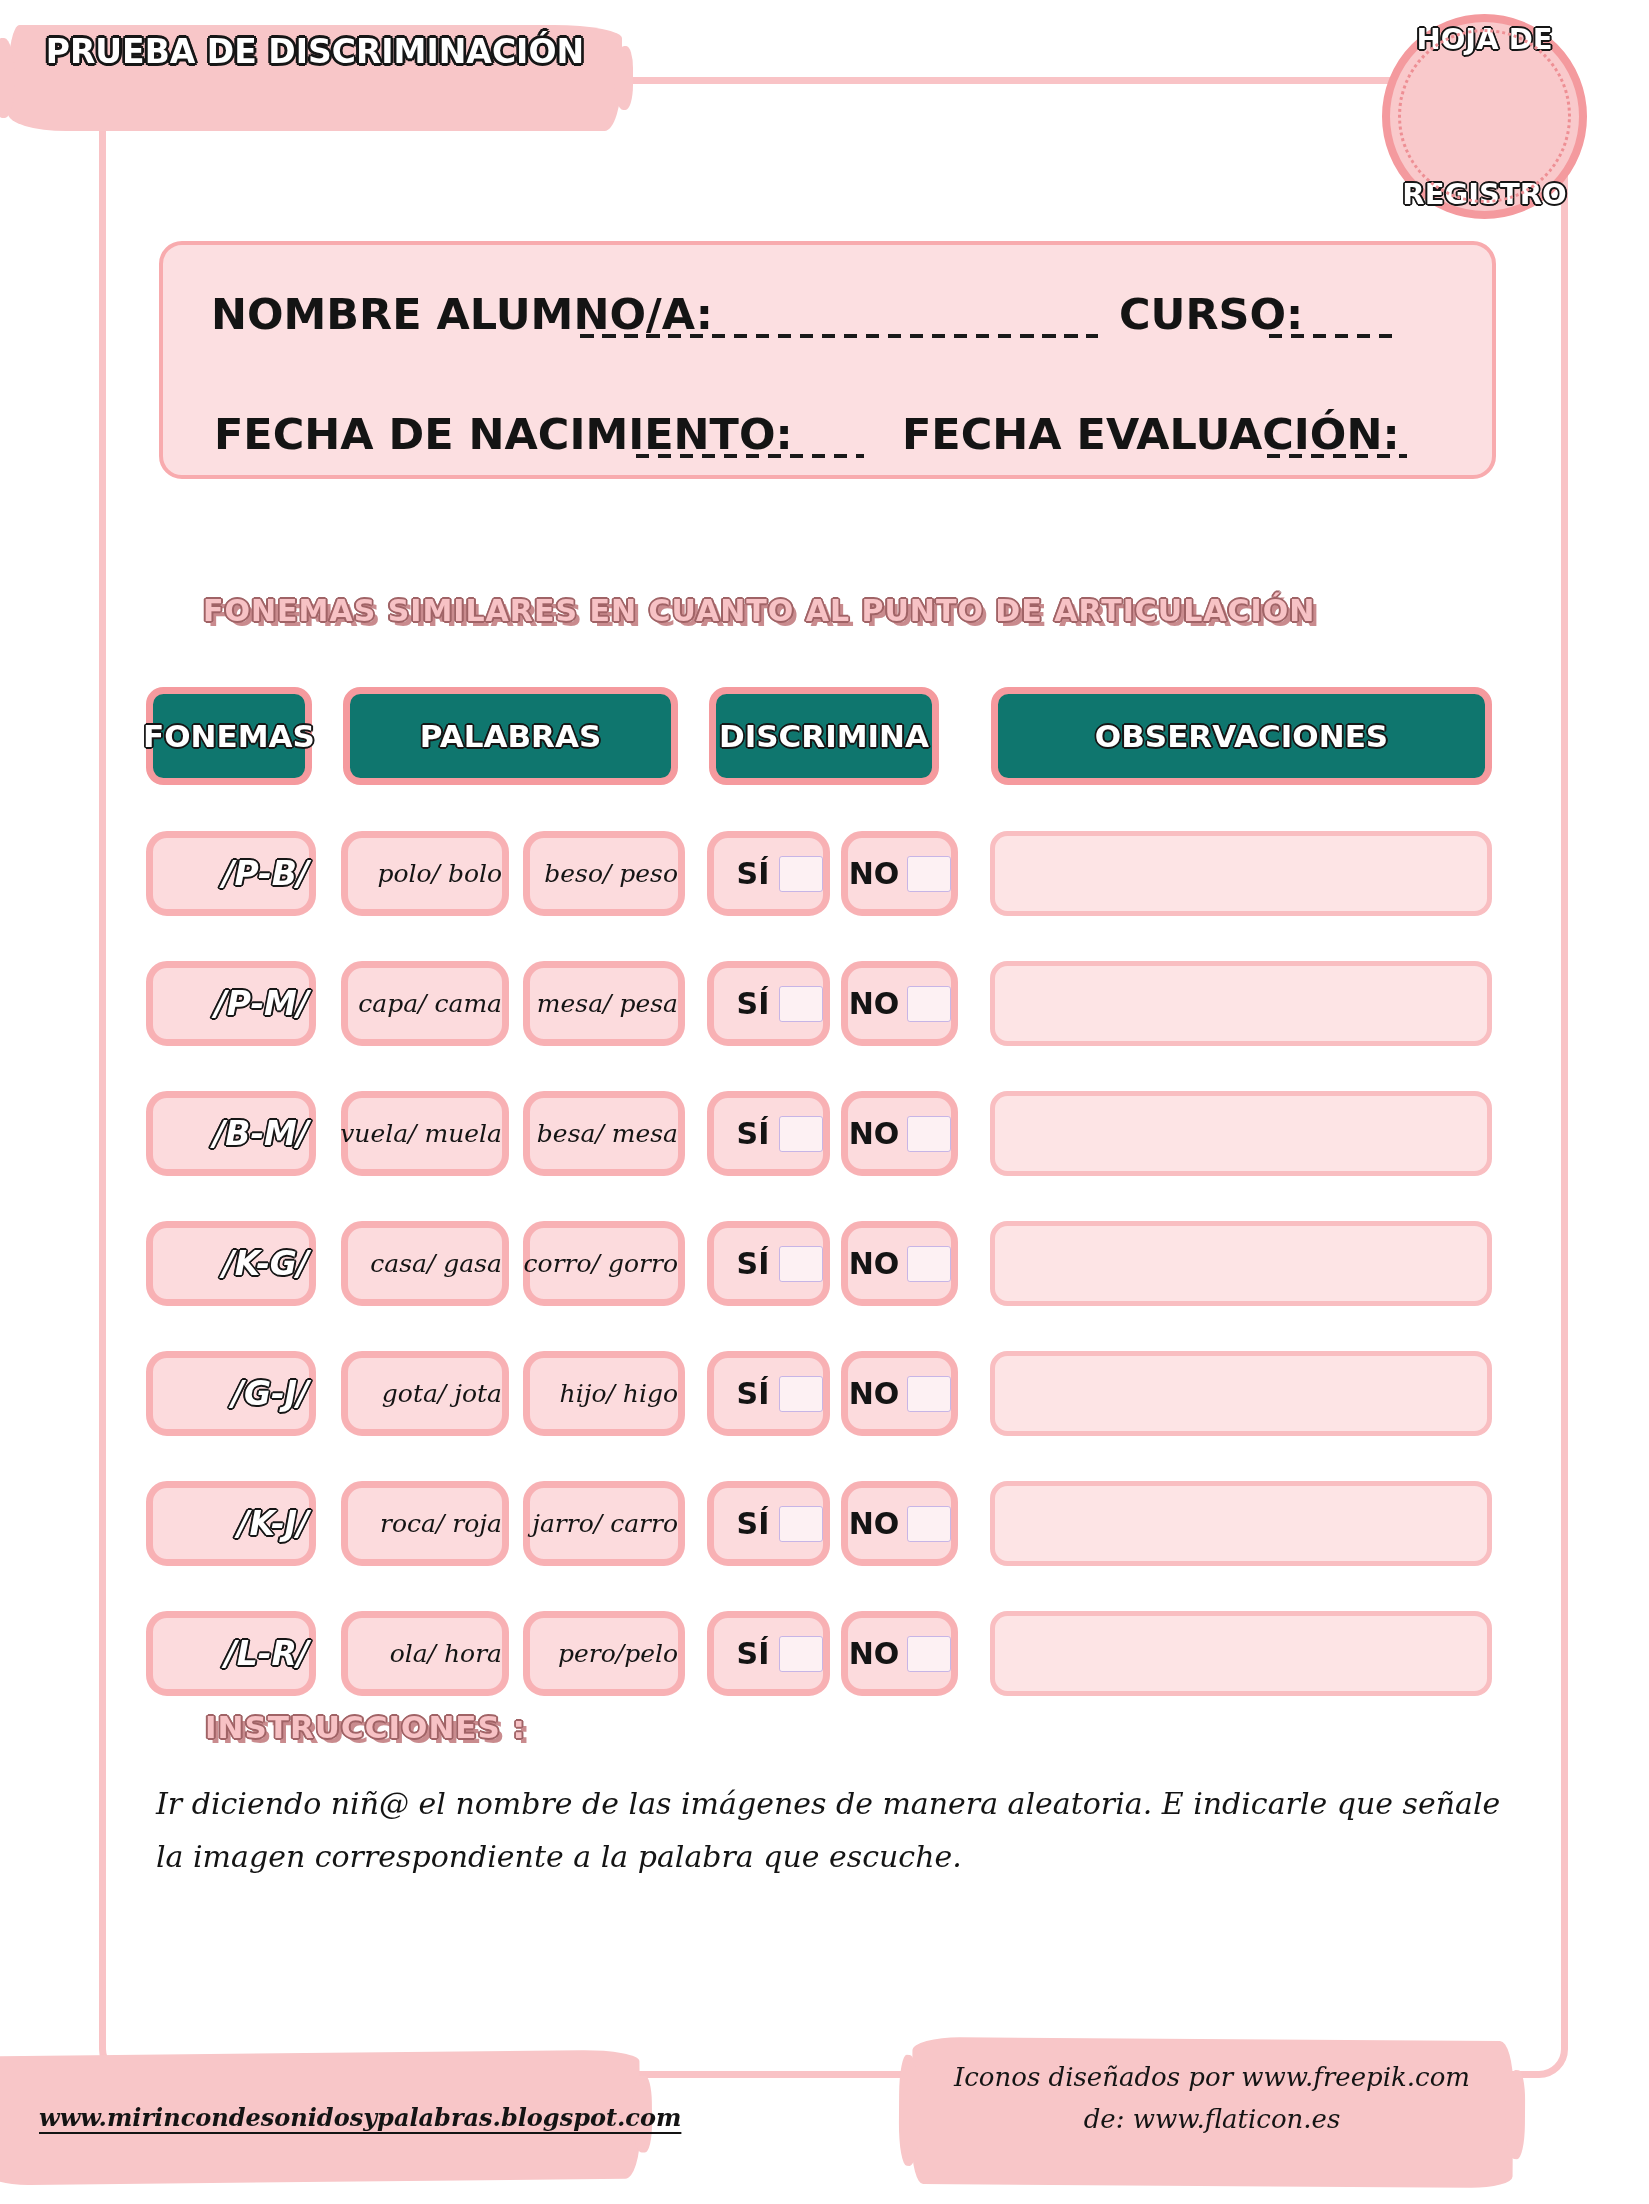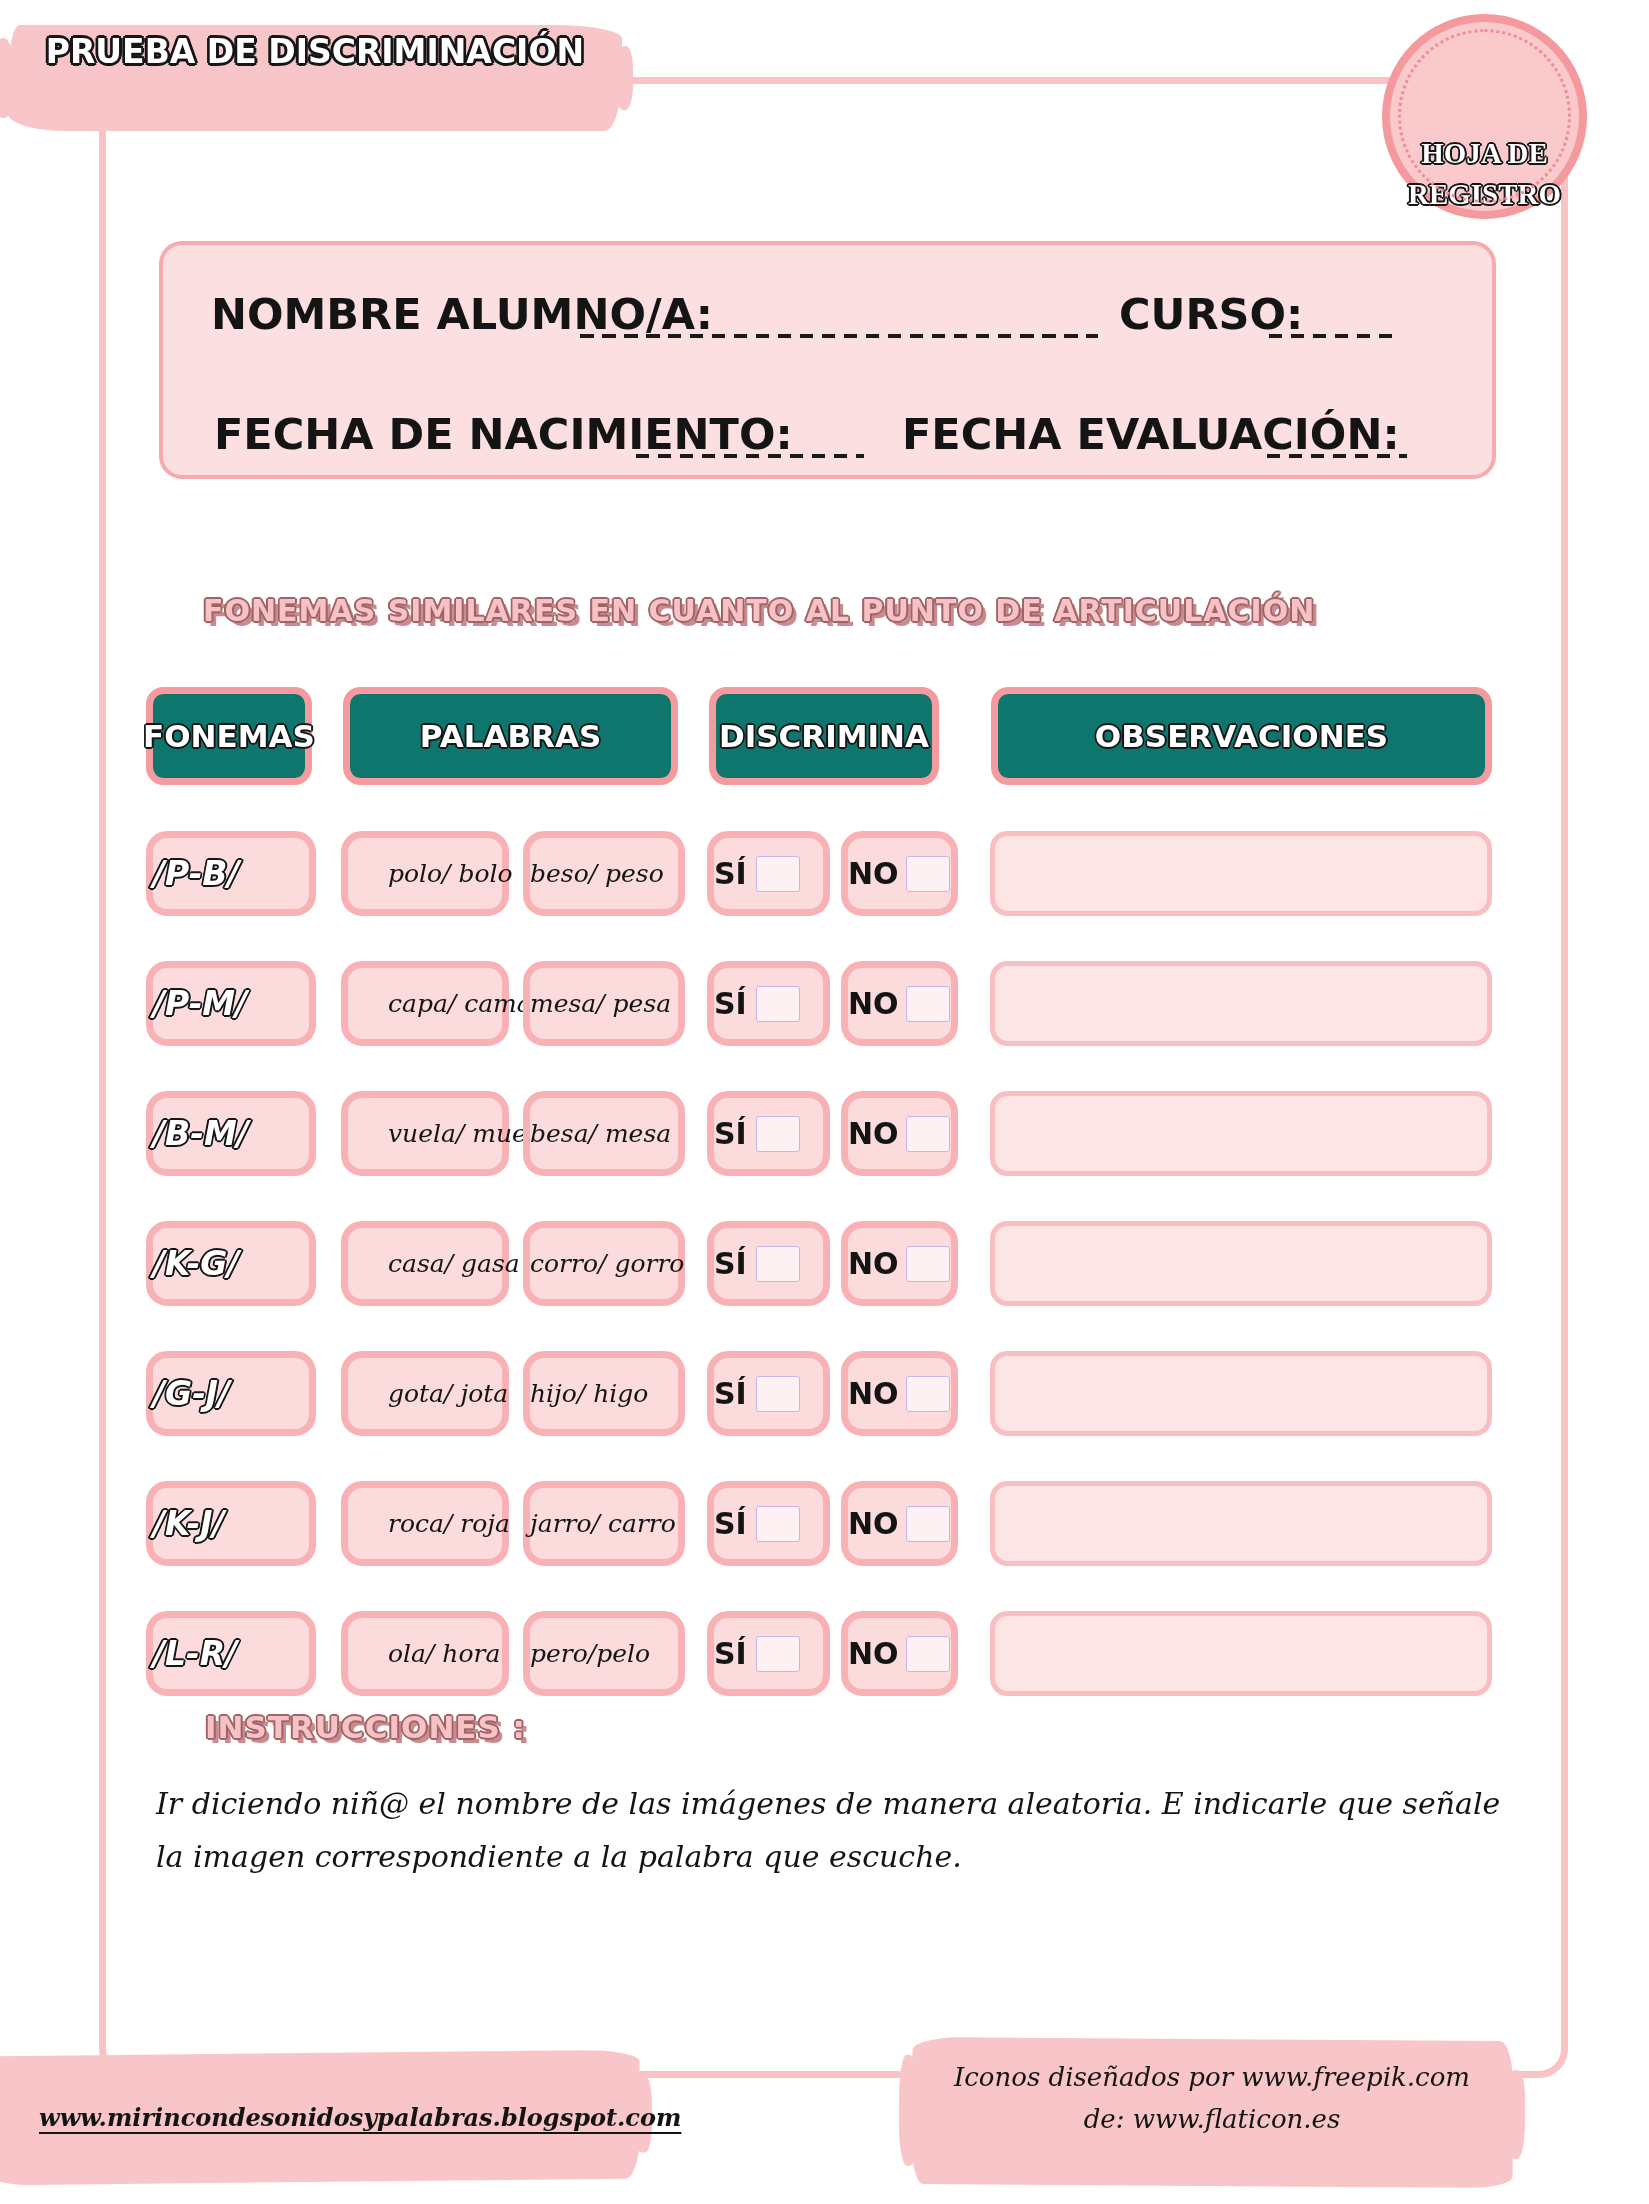--- a/index.html
+++ b/index.html
@@ -36,21 +36,21 @@
         text-shadow:1.9px 0 0 #a06366,-1.9px 0 0 #a06366,0 1.9px 0 #a06366,0 -1.9px 0 #a06366,
                     1.4px 1.4px 0 #a06366,-1.4px -1.4px 0 #a06366,-1.4px 1.4px 0 #a06366,1.4px -1.4px 0 #a06366,
                     4.8px 4.8px 0 #c98b8e; }
 
   .title-text { left:17.4px; top:31px; width:595px; text-align:center; z-index:3;
         font-size:33px; line-height:1.3; letter-spacing:0px; }
 
   
   .badge { left:1382px; top:13.5px; width:205px; height:205px; border-radius:50%;
         background:#f9c9cb; border:8.7px solid #f49a9e; z-index:3;
-        display:flex; flex-direction:column; align-items:center; justify-content:flex-end; gap:7.7px;font-family:Liberation Serif, serif; }
+        display:flex; flex-direction:column; align-items:center; justify-content:space-between; gap:7.7px; }
   .badge::before { content:""; position:absolute; inset:7.7px;
         border:3.9px dotted #ee8f94; border-radius:50%; }
   .badge .line { font-size:29px; }
 
   
   .form-box { left:159px; top:241px; width:1337px; height:238px;
         background:#fcdfe1; border:4.8px solid #f8abae; border-radius:23px; z-index:3; }
   .flabel { position:absolute; font-size:43px; font-weight:800; color:#141414; letter-spacing:0px; }
   .write-line { position:absolute; height:3.9px;
         background:repeating-linear-gradient(90deg,#1a1a1a 0 13.5px, transparent 13.5px 22px); }
@@ -66,21 +66,21 @@
         display:flex; align-items:center; justify-content:center; font-size:31px; }
   .h-fonemas { left:0; width:166px; }
   .h-palabras { left:197px; width:335px; }
   .h-discrimina { left:563px; width:230px; }
   .h-observaciones { left:845px; width:501px; }
 
   .rows { position:relative; margin-top:46px; }
   .trow { position:relative; height:85px; margin-bottom:45px; }
   .cell { position:absolute; top:0; height:85px; background:#fcdbdd;
         border:7.7px solid #f8b1b4; border-radius:21px;
-        display:flex; align-items:center; justify-content:flex-start; }
+        display:flex; align-items:center; justify-content:flex-end; }
   .c-fonema { left:0;   width:170px; font-size:33px; font-style:italic; }
   .c-word1  { left:195px; width:168px;padding-left:40px; }
   .c-word2  { left:377px; width:162px; }
   .c-si     { left:561px; width:123px; gap:9.7px; }
   .c-no     { left:695px; width:117px; gap:7.7px; }
   .c-obs    { left:844px; width:502px; background:#fde4e5; border:5.8px solid #f9bec1; border-radius:17.4px; }
   .word { font-family:"DejaVu Serif", serif; font-style:italic; font-size:25px; color:#141414; white-space:nowrap; }
   .yesno { font-size:30px; font-weight:800; color:#141414; }
   .checkbox { width:44px; height:36px; background:#fdf1f3;
         border:1.9px solid #c7b5e6; border-radius:2.9px; }

